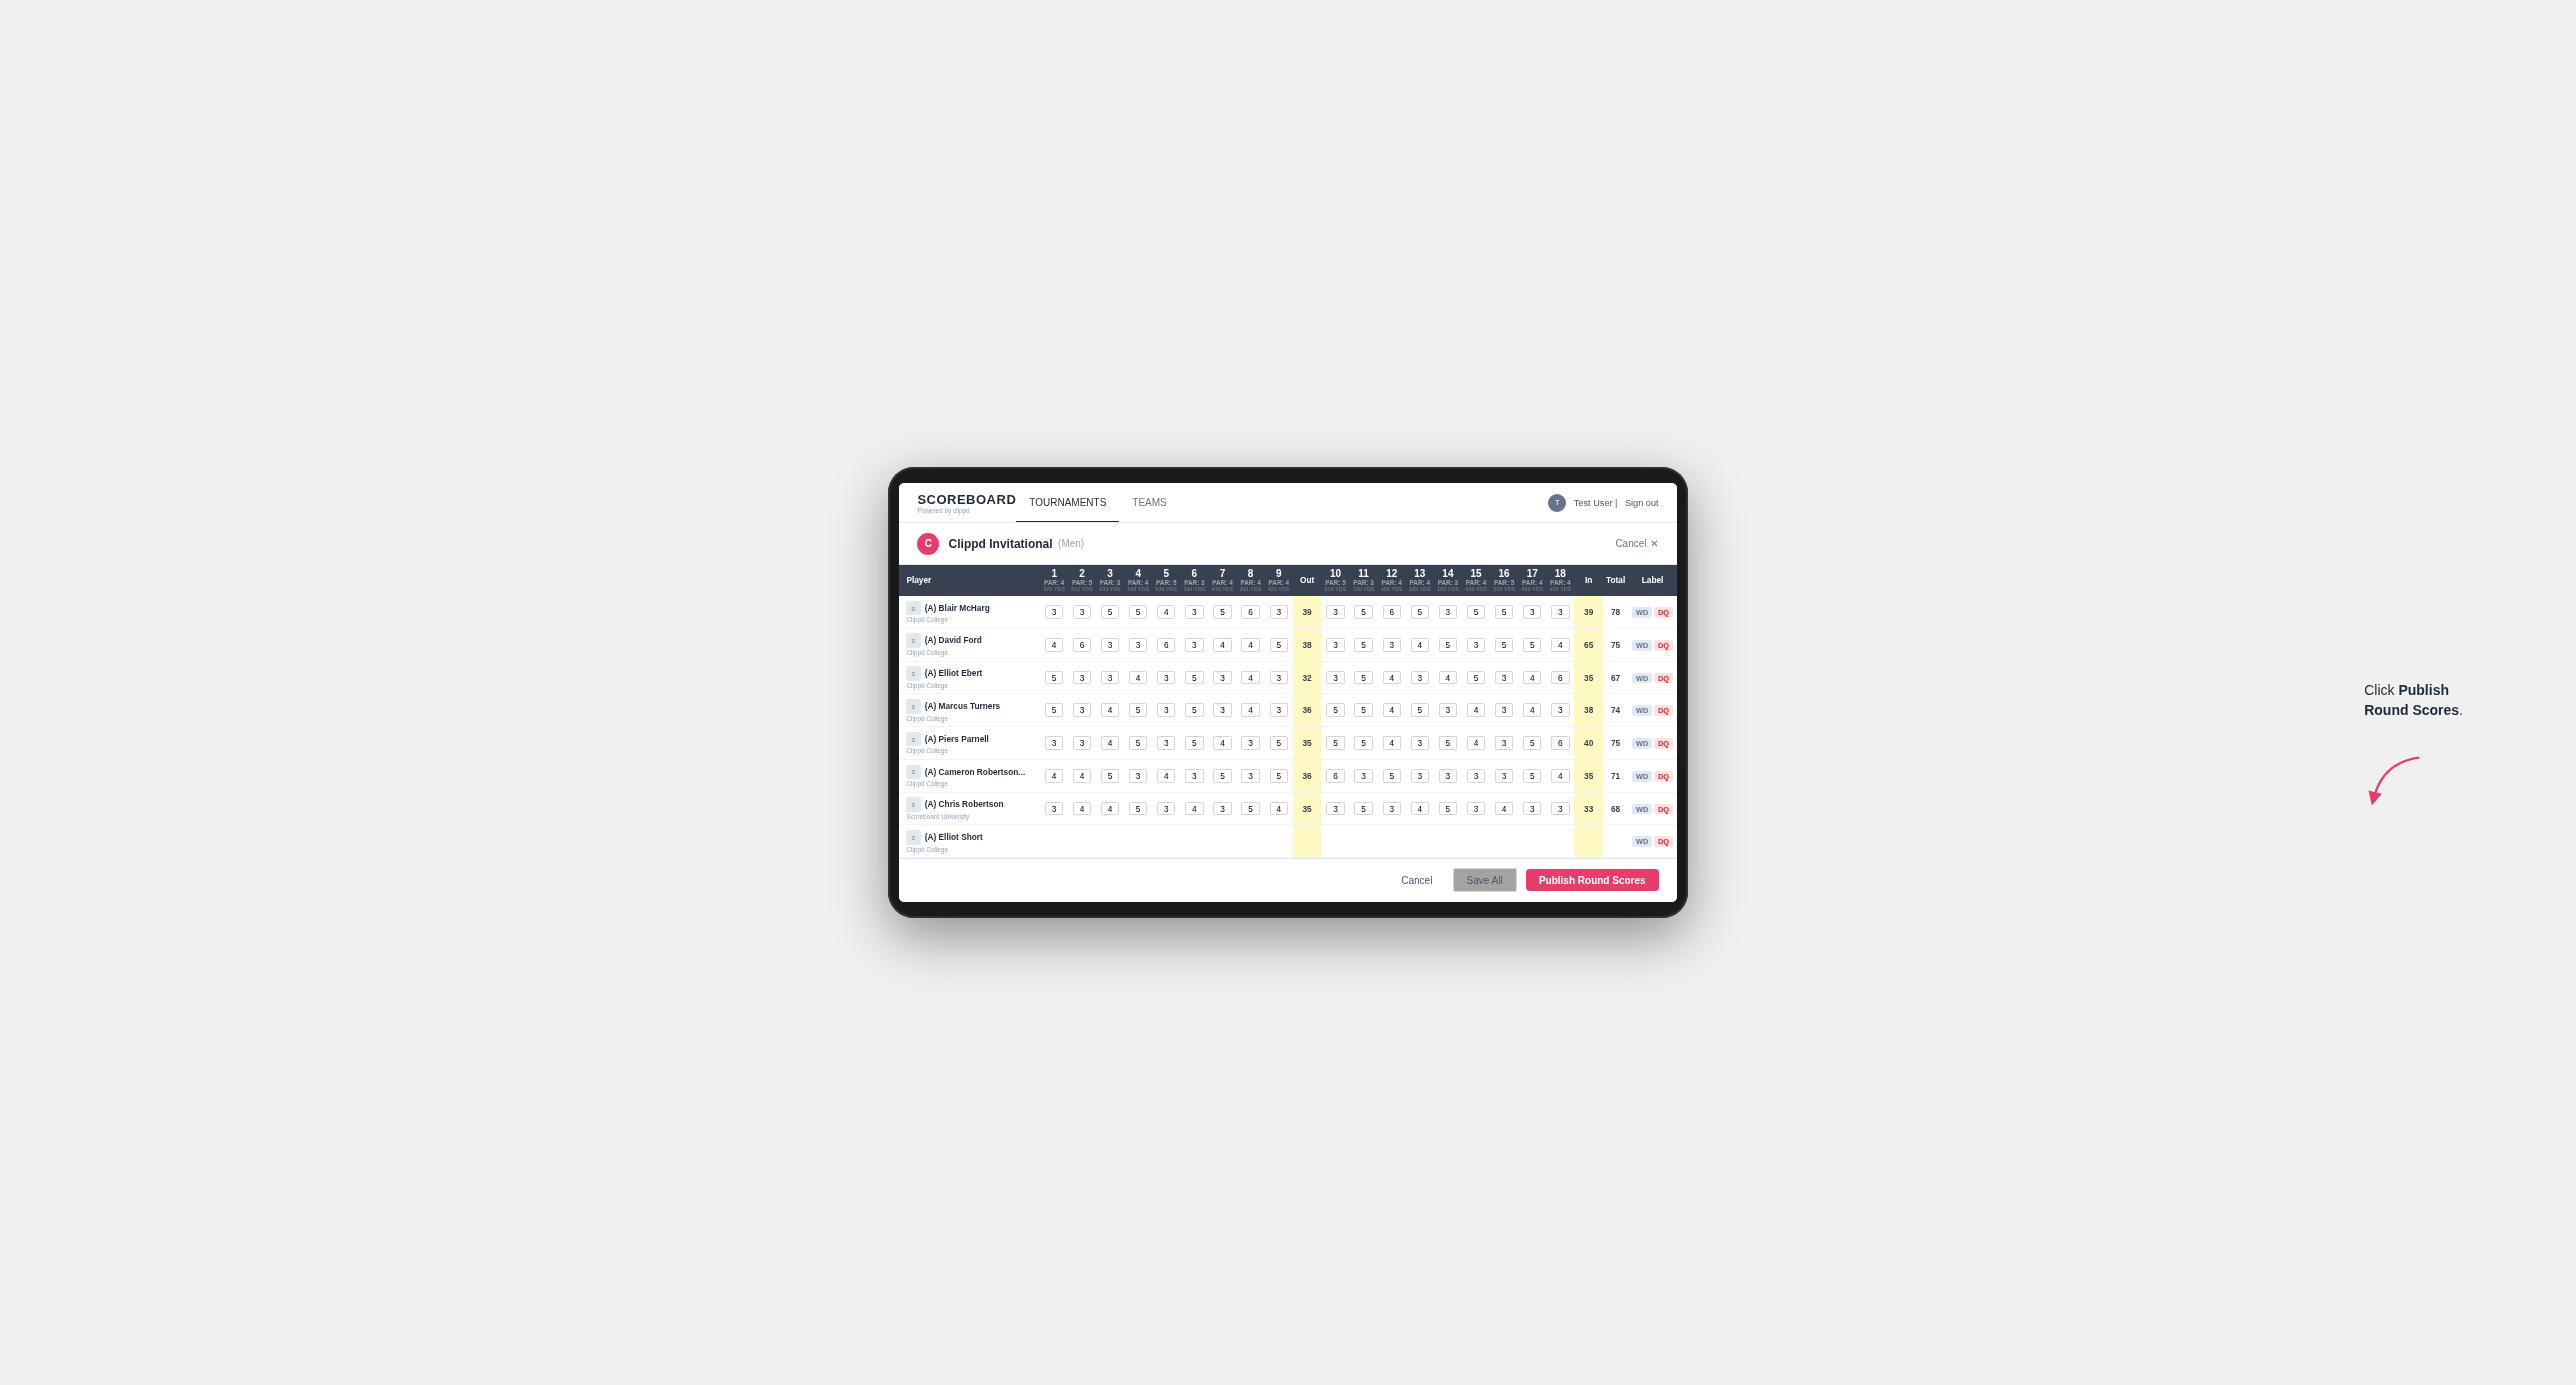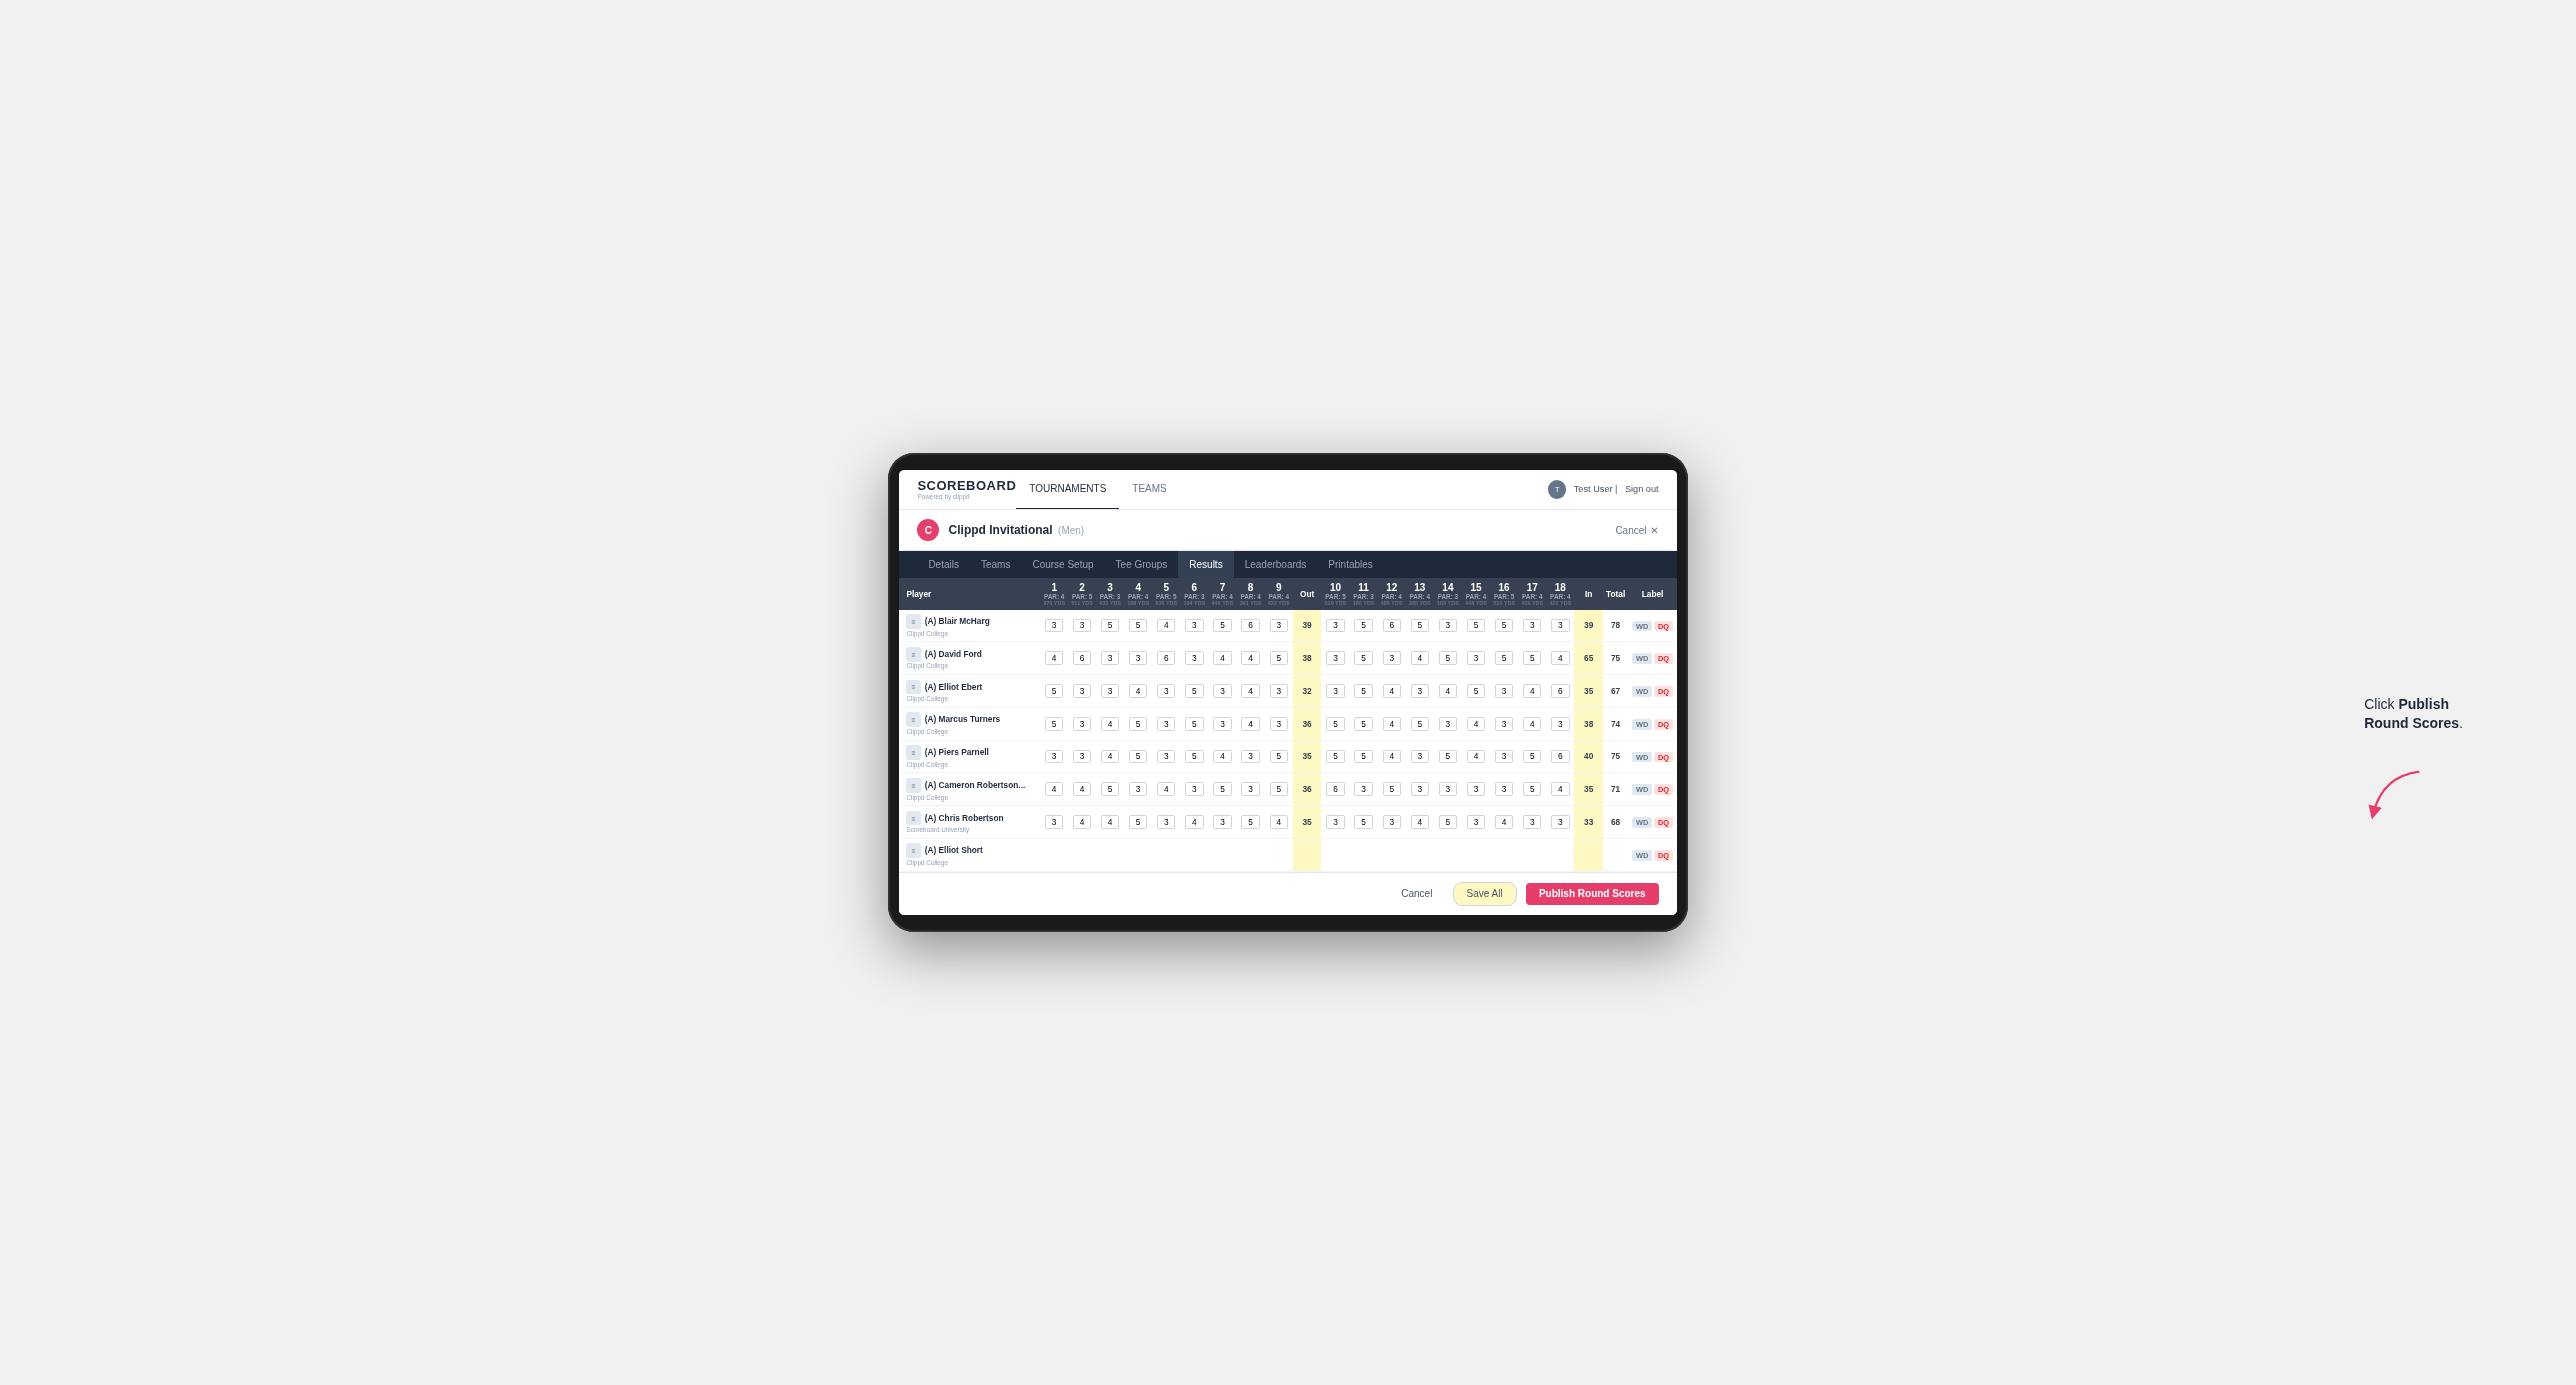--- a/index.html
+++ b/index.html
@@ -412,23 +412,23 @@
       color: #475569;
       background: none;
       border: none;
       cursor: pointer;
       padding: 5.5px 11px;
     }
 
     .save-all-btn {
       font-size: 10px;
       color: #475569;
-      background: #fef9c3;
+      background: #a3a3a3;
       border: 0.9px solid #d1d5db;
-      border-radius: 9px;
+      border-radius: 2px;
       cursor: pointer;
       padding: 5.5px 13px;
     }
 
     .publish-btn {
       font-size: 10px;
       color: #fff;
       background: #e53e6b;
       border: none;
       border-radius: 3.7px;
@@ -483,29 +483,20 @@
       <div class="tournament-header">
         <div class="tournament-logo">C</div>
         <span class="tournament-name">Clippd Invitational</span>
         <span class="tournament-type">(Men)</span>
         <div class="cancel-btn-top">
           <span>Cancel</span>
           <span>✕</span>
         </div>
       </div>
 
-      <div class="sub-nav">
-        <span class="sub-nav-item">Details</span>
-        <span class="sub-nav-item">Teams</span>
-        <span class="sub-nav-item">Course Setup</span>
-        <span class="sub-nav-item">Tee Groups</span>
-        <span class="sub-nav-item active">Results</span>
-        <span class="sub-nav-item">Leaderboards</span>
-        <span class="sub-nav-item">Printables</span>
-      </div>
 
 
       <div class="score-table-wrapper">
         <table class="score-table">
           <thead>
             <tr>
               <th class="player-col">Player</th>
               <th>
                   <span class="th-hole-num">1</span>
                   <span class="th-par">PAR: 4</span>

